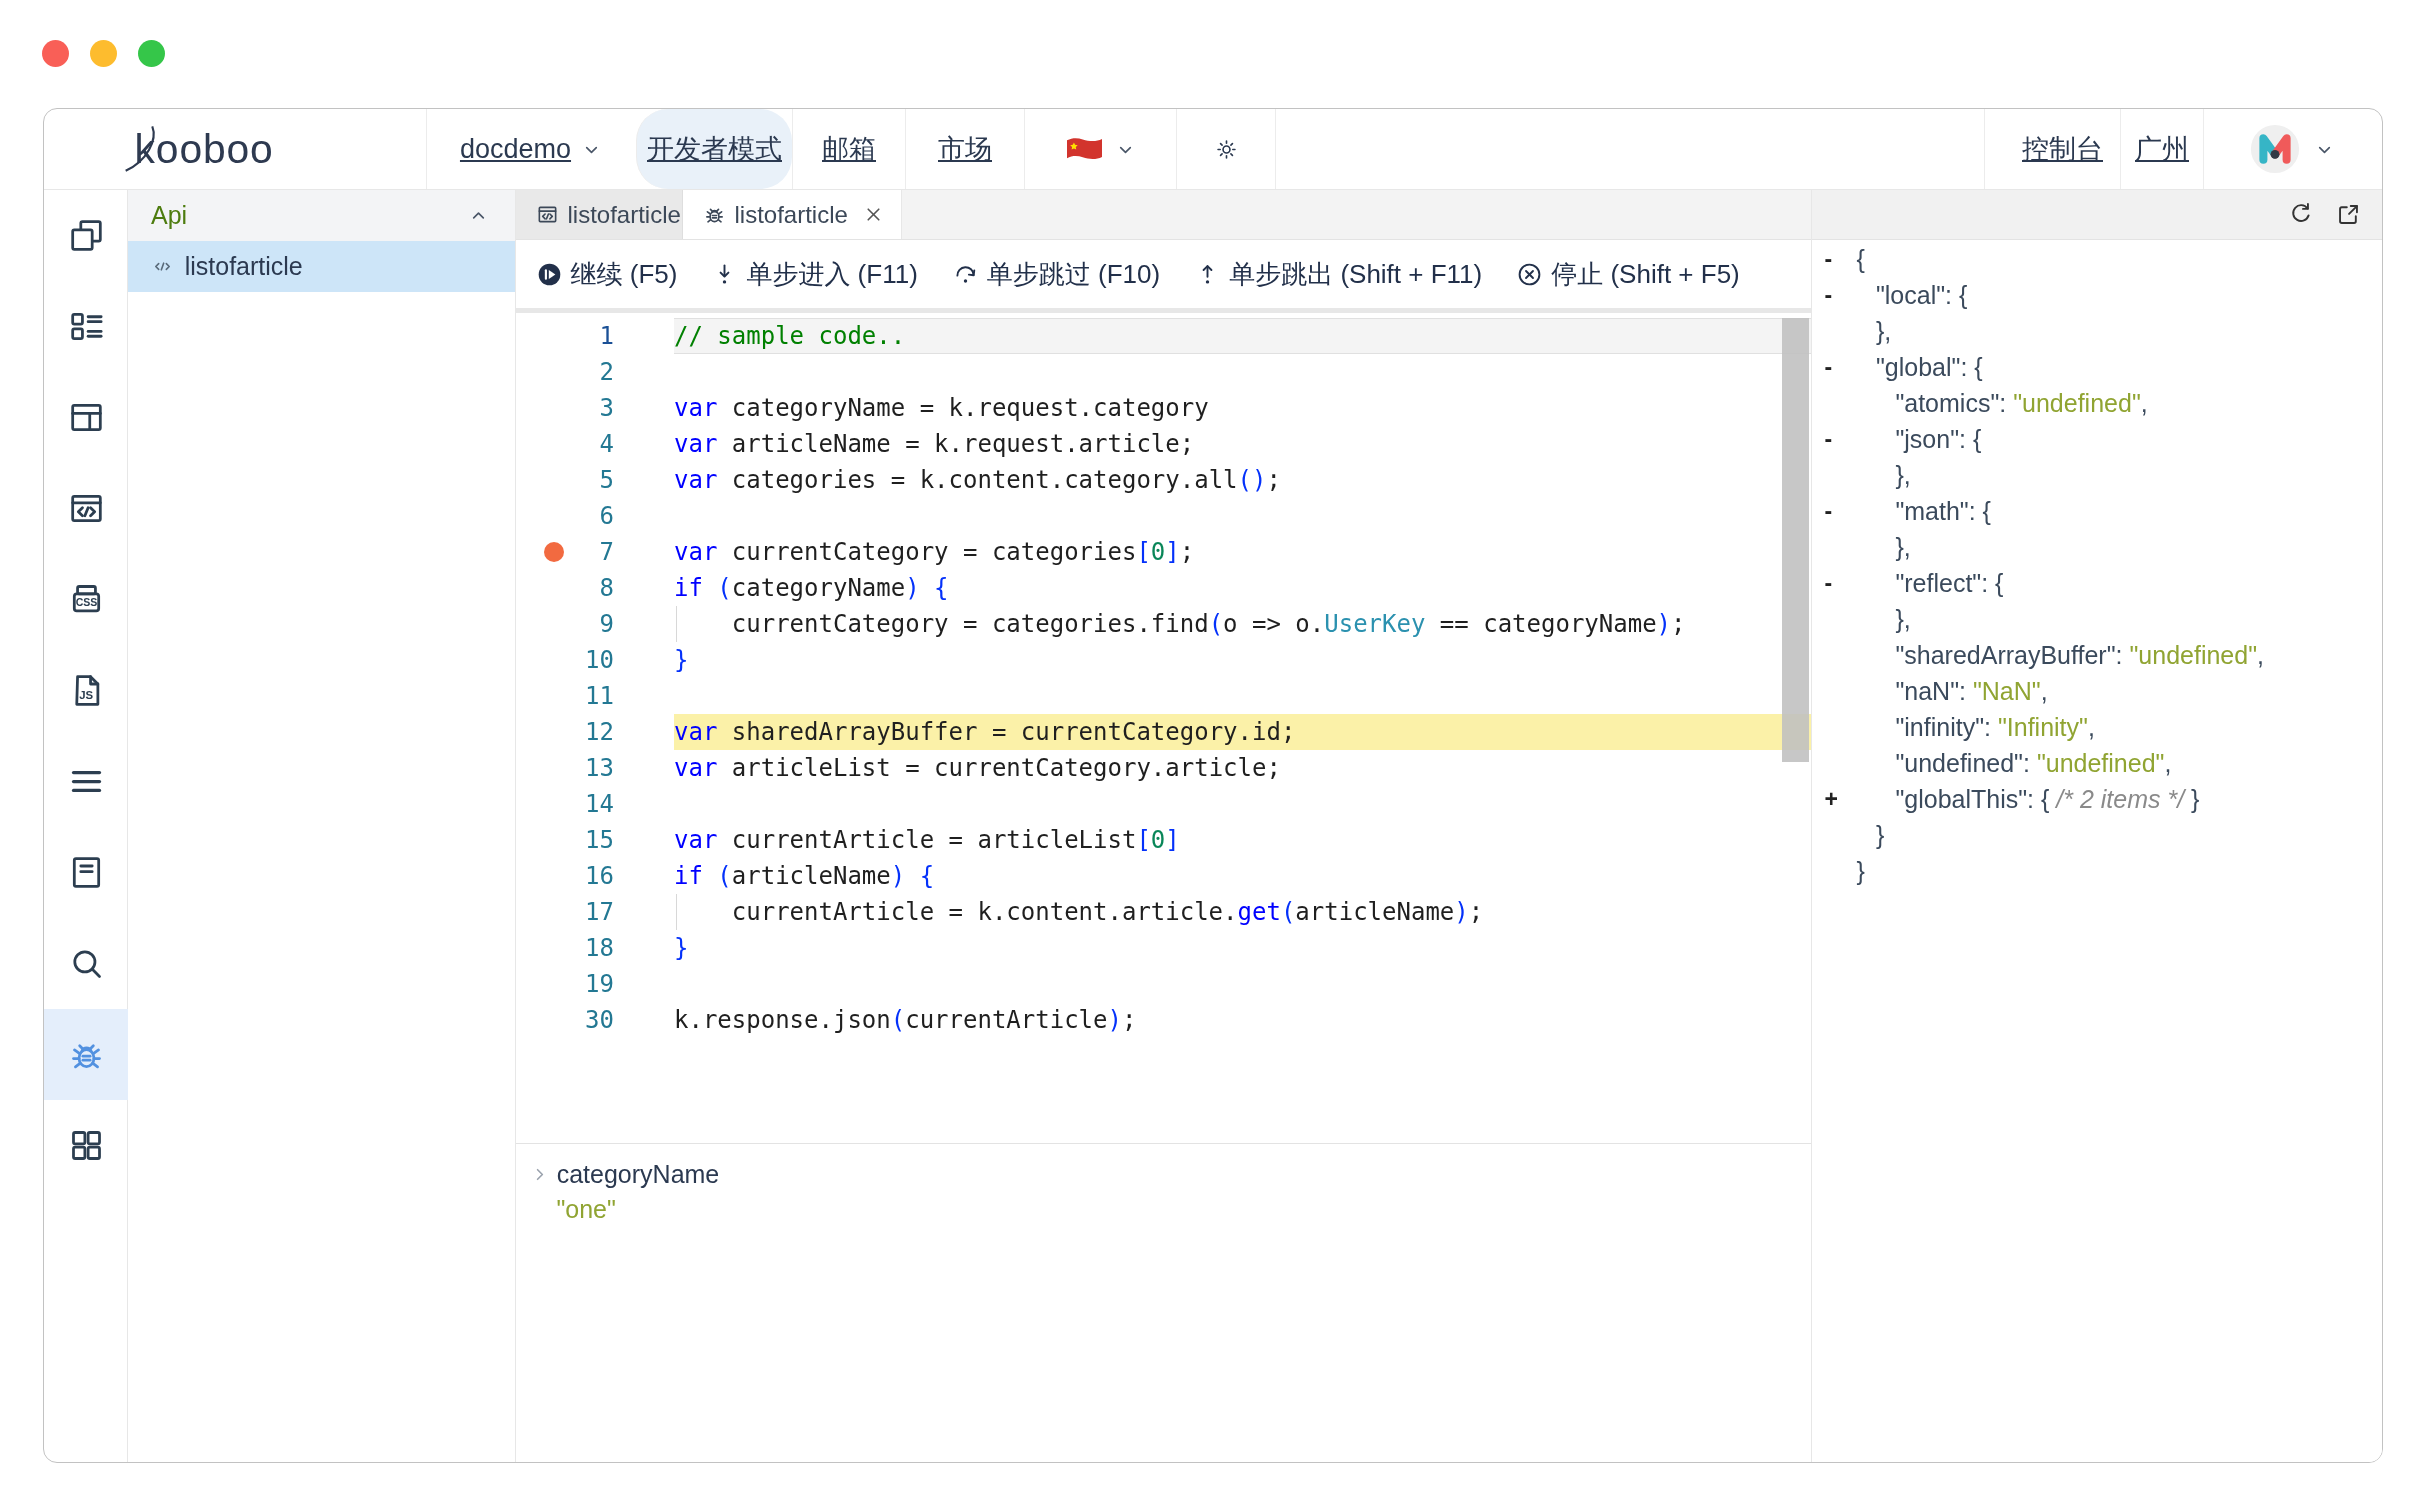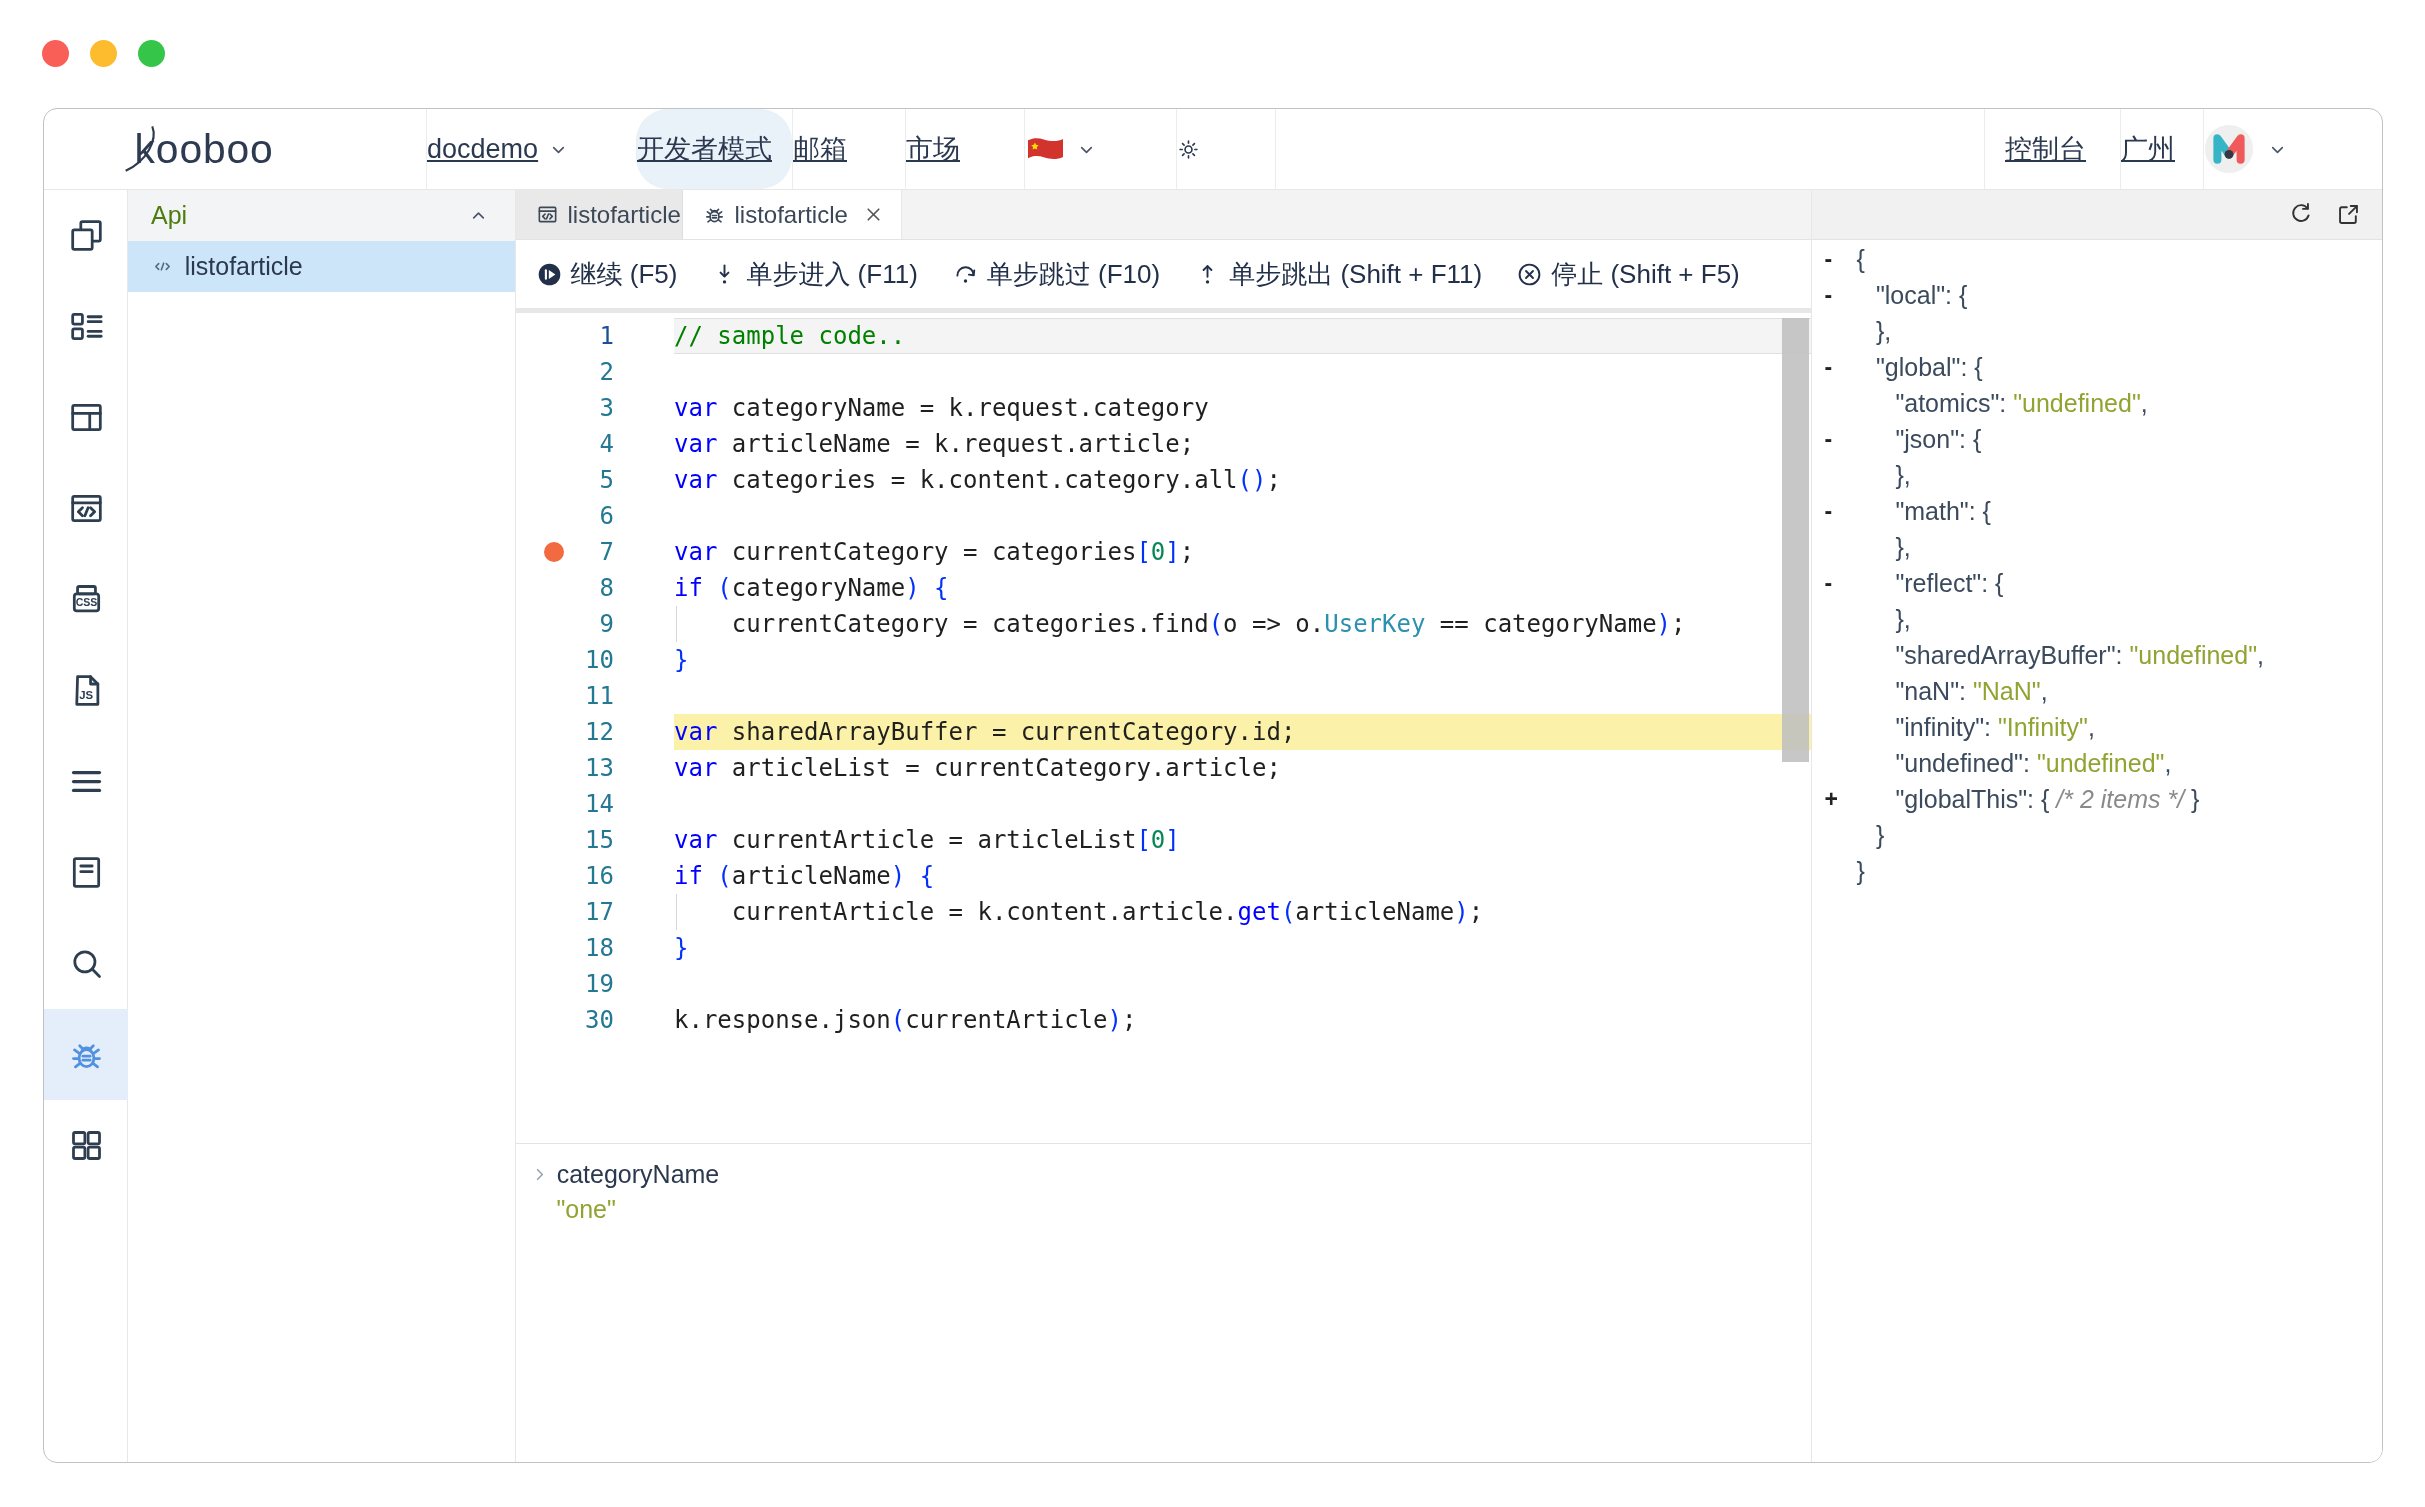--- a/index.html
+++ b/index.html
@@ -9,21 +9,21 @@
   .tl{position:absolute;top:40px;width:27px;height:27px;border-radius:50%;}
   .tl.red{left:42px;background:#f95f57;}
   .tl.yellow{left:90px;background:#fdbc2e;}
   .tl.green{left:138px;background:#35c649;}
   
   #window{position:absolute;left:43px;top:108px;width:2340px;height:1355px;background:#fff;
           border:1.8px solid #c2c2c2;border-radius:14px;overflow:hidden;box-sizing:border-box;}
   
   #navbar{position:absolute;top:0;left:0;right:0;height:80px;display:flex;align-items:stretch;
           border-bottom:0.9px solid #e7e7e7;font-size:27px;text-decoration:underline;}
-  .nav-sec{display:flex;align-items:center;gap:9px;box-sizing:border-box;}
+  .nav-sec{display:flex;align-items:center;justify-content:center;gap:9px;box-sizing:border-box;}
   .nav-sep{border-left:0.9px solid #ececec;}
   #nav-logo{width:382px;justify-content:flex-start;padding-left:78px;}
   #nav-site{width:210px;}
   #nav-dev{width:156px;border-radius:32px;}
   #nav-mail{width:113px;}
   #nav-market{width:119px;}
   #nav-flag{width:152px;}
   #nav-sun{width:99px;}
   #nav-spacer{flex:1;}
   #nav-console{width:136px;padding-left:20px;}

